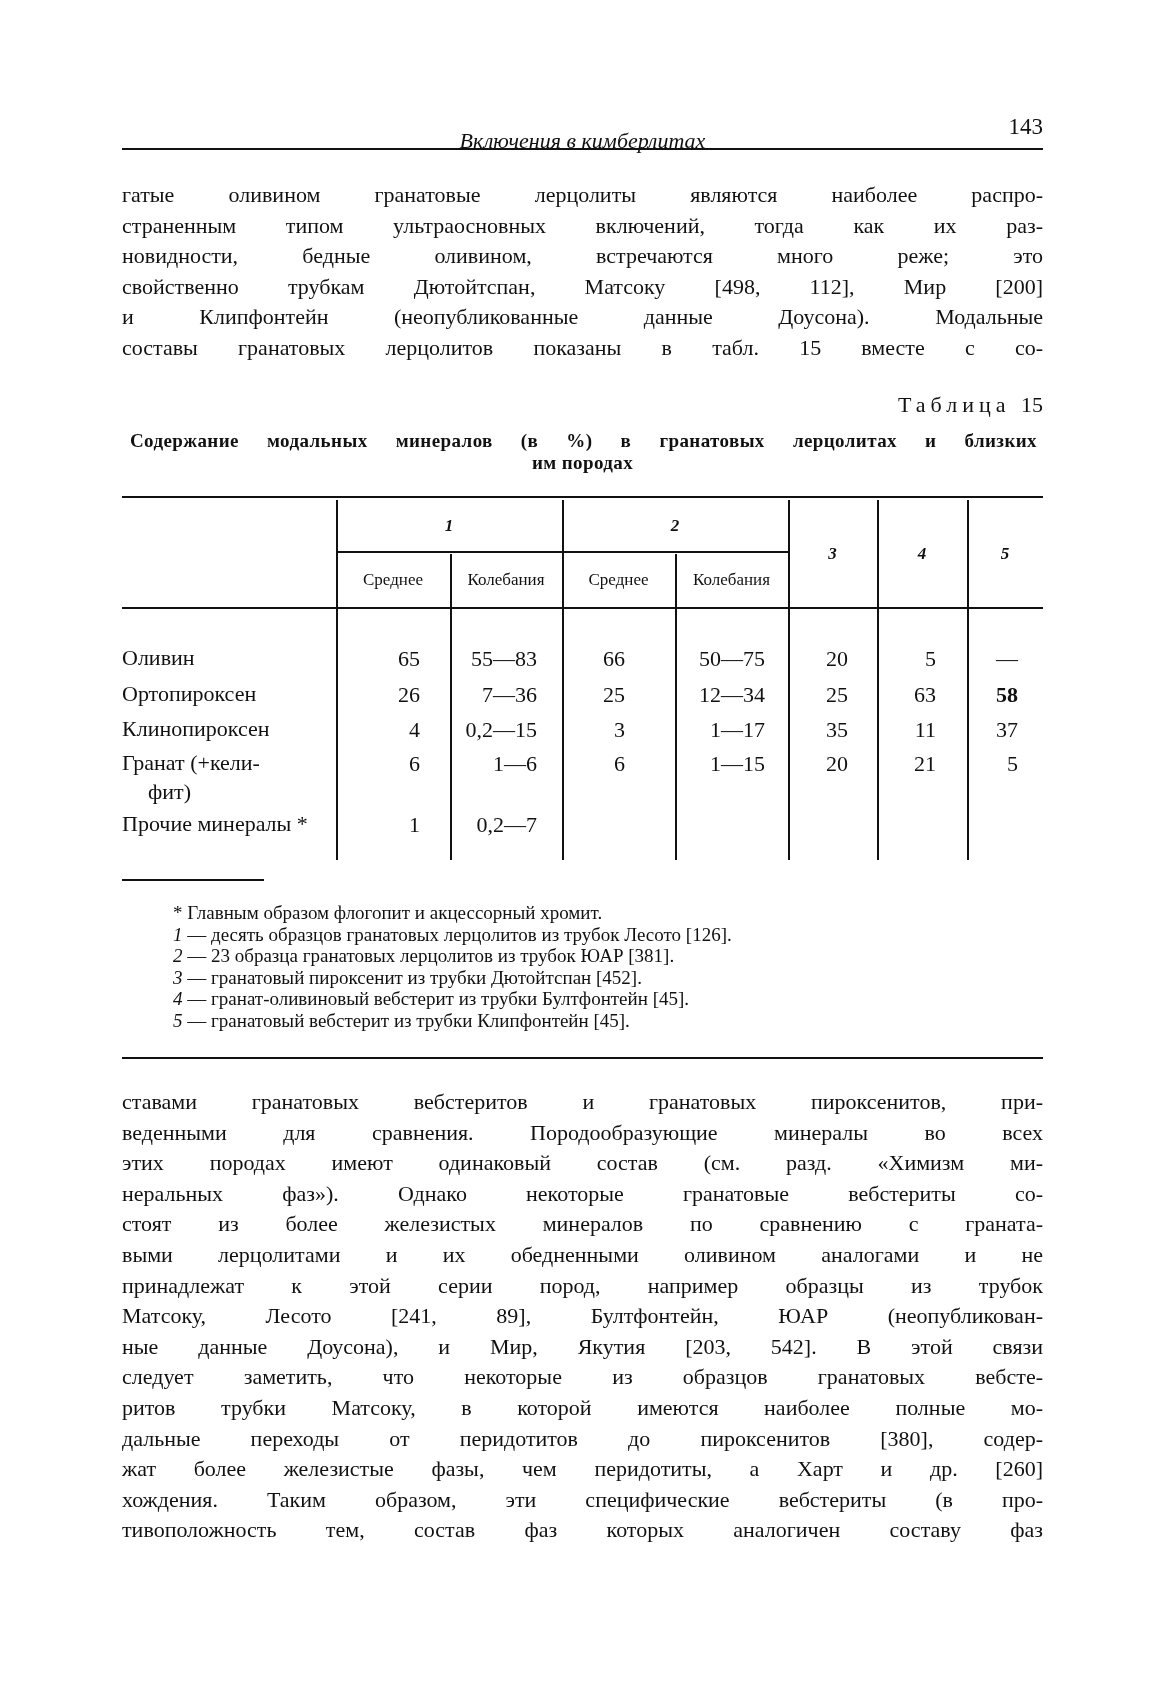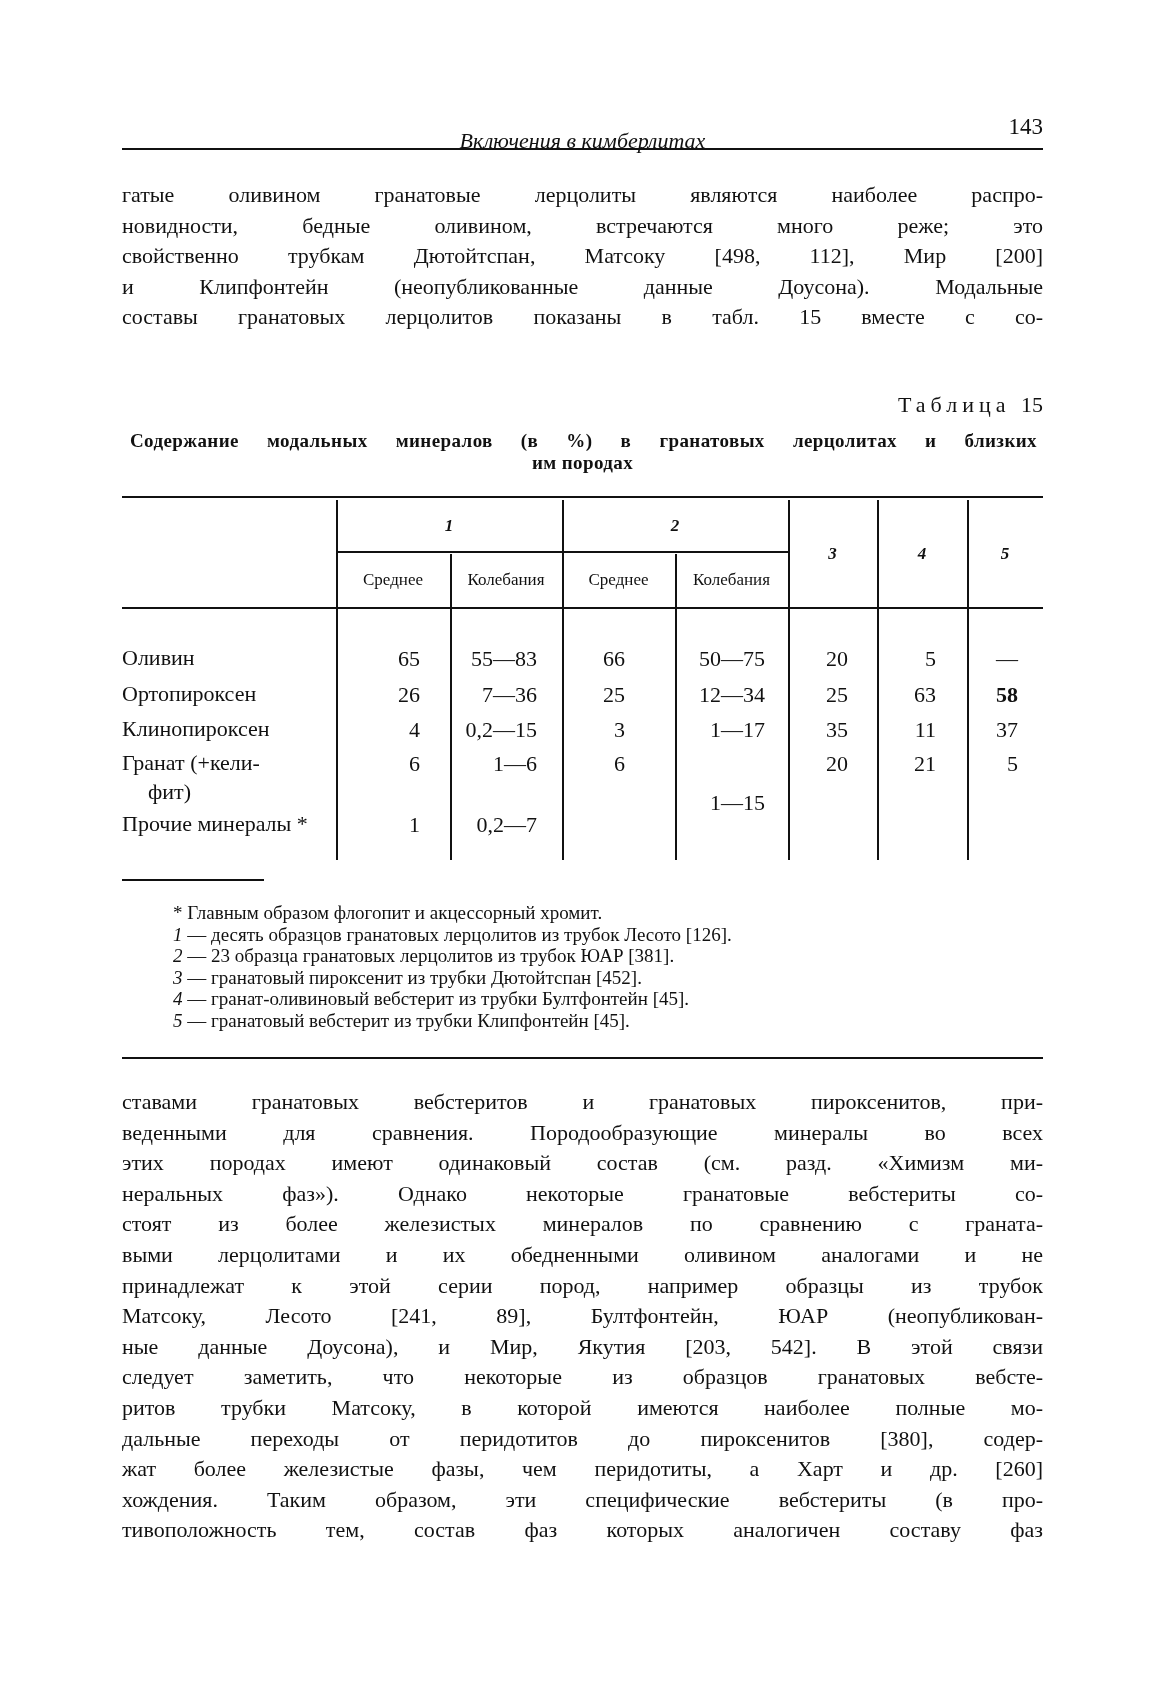--- a/index.html
+++ b/index.html
@@ -29,20 +29,21 @@
 <body>
 
 <div class="abs running-head">
   <span class="running-title">Включения в кимберлитах</span>
   <span class="page-num">143</span>
 </div>
 <div class="rule" style="left:122px; width:921px; top:148px;"></div>
 
 <div class="para" id="para-top" style="top:180px;">
     <span class="ln">гатые оливином гранатовые лерцолиты являются наиболее распро-</span>
+    <span class="ln">страненным типом ультраосновных включений, тогда как их раз-</span>
     <span class="ln">новидности, бедные оливином, встречаются много реже; это</span>
     <span class="ln">свойственно трубкам Дютойтспан, Матсоку [498, 112], Мир [200]</span>
     <span class="ln">и Клипфонтейн (неопубликованные данные Доусона). Модальные</span>
     <span class="ln">составы гранатовых лерцолитов показаны в табл. 15 вместе с со-</span>
   </div>
 
 <div class="table-label">
   <span>Таблица</span>
   <span class="num">15</span>
 </div>
@@ -97,21 +98,21 @@
     <div class="cell" style="top: 717px; right: 539px; text-align: right;">3</div>
     <div class="cell" style="top: 717px; right: 399px; text-align: right;">1—17</div>
     <div class="cell" style="top: 717px; right: 316px; text-align: right;">35</div>
     <div class="cell" style="top: 717px; right: 228px; text-align: right;">11</div>
     <div class="cell" style="top: 717px; right: 146px; text-align: right;">37</div>
     <div class="rowlabel" style="top: 748px;">Гранат (+кели-</div>
     <div class="rowlabel" style="top: 777px; left: 148px;">фит)</div>
     <div class="cell" style="top: 751px; right: 744px; text-align: right;">6</div>
     <div class="cell" style="top: 751px; right: 627px; text-align: right;">1—6</div>
     <div class="cell" style="top: 751px; right: 539px; text-align: right;">6</div>
-    <div class="cell" style="top: 751px; right: 399px; text-align: left; margin-top: 39px;">1—15</div>
+    <div class="cell" style="top: 751px; right: 399px; text-align: left;">1—15</div>
     <div class="cell" style="top: 751px; right: 316px; text-align: right;">20</div>
     <div class="cell" style="top: 751px; right: 228px; text-align: center; margin-left: 23px;">21</div>
     <div class="cell" style="top: 751px; right: 146px; text-align: right;">5</div>
     <div class="rowlabel" style="top: 809px;">Прочие минералы *</div>
     <div class="cell" style="top: 812px; right: 744px; text-align: right;">1</div>
     <div class="cell" style="top: 812px; right: 627px; text-align: right;">0,2—7</div>
   </div>
 
 <div class="rule" style="left:122px; width:142px; top:879px; height:1.8px;"></div>
 <div class="footnotes" id="footnotes">

